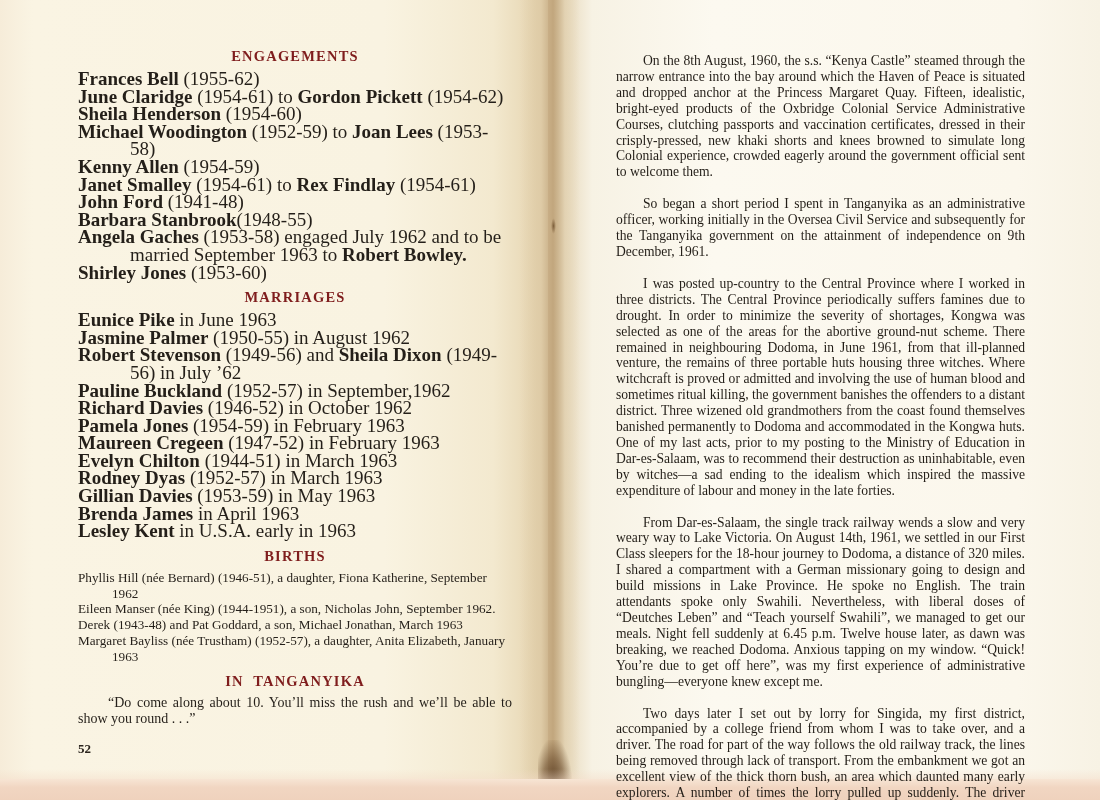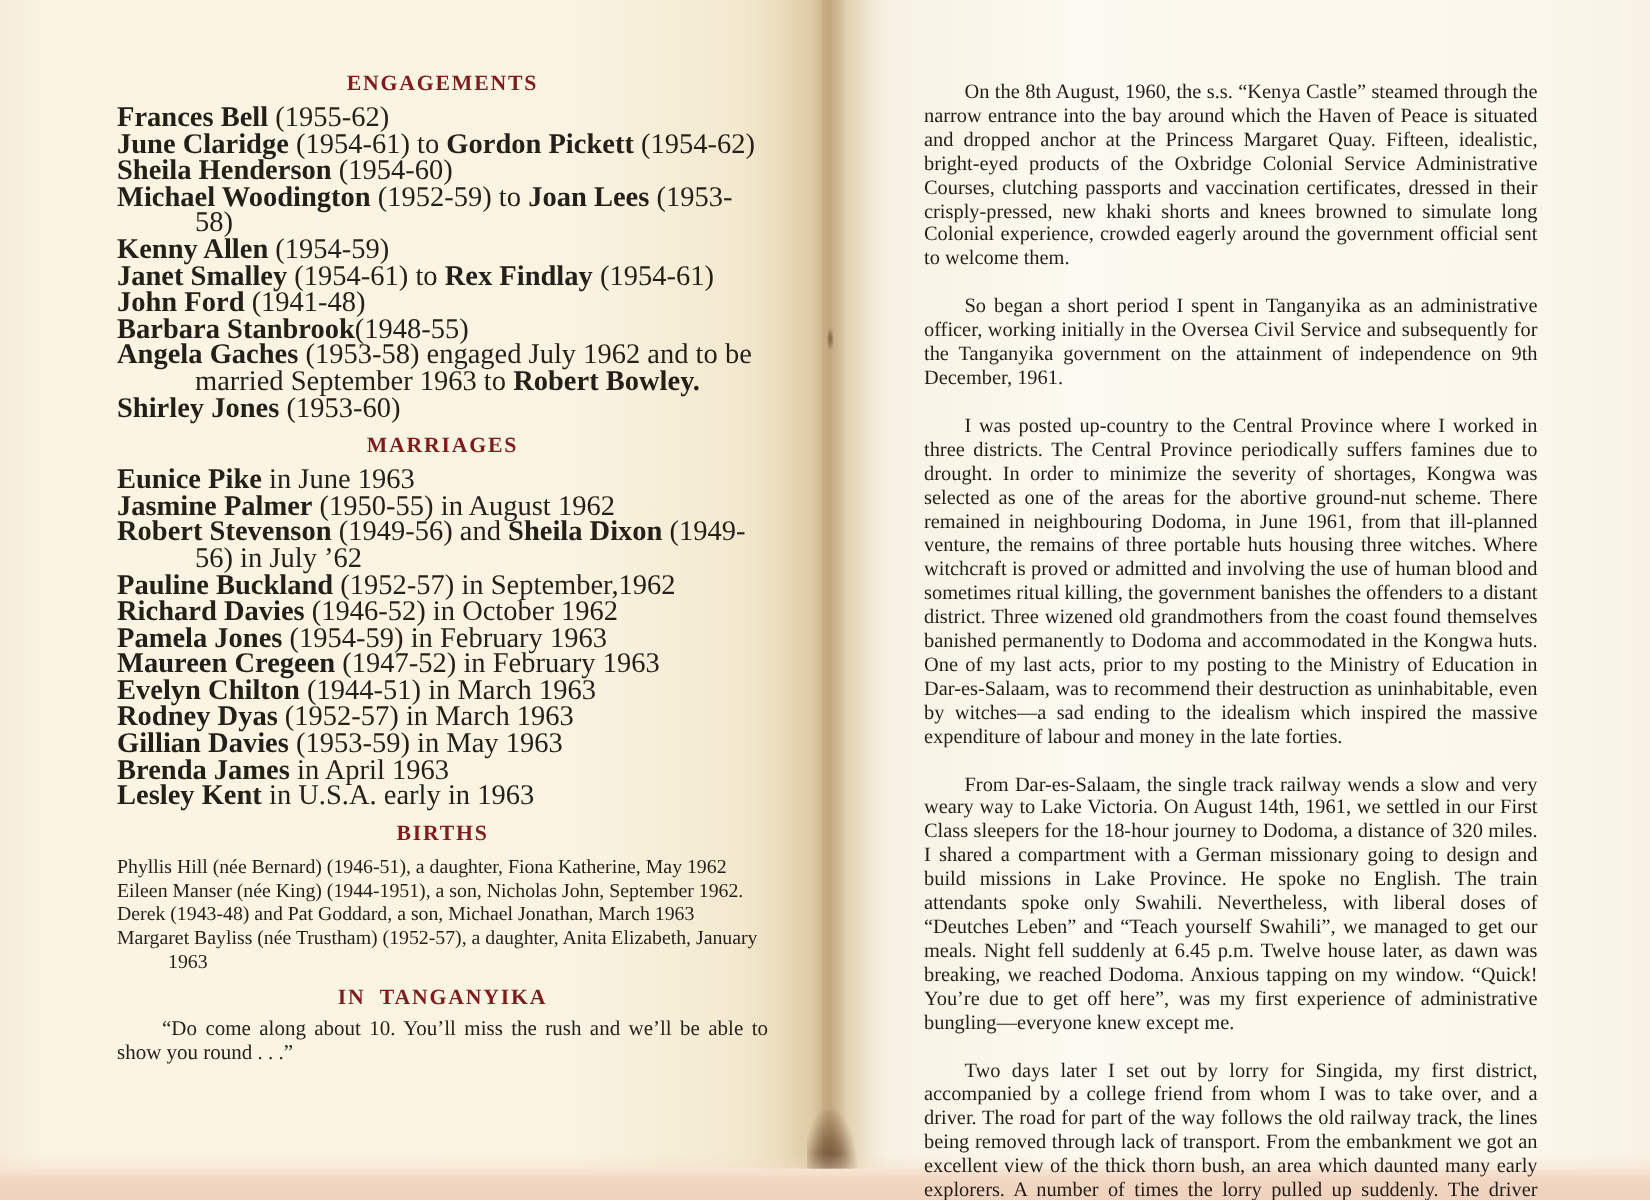--- a/index.html
+++ b/index.html
@@ -88,34 +88,35 @@
         <div class="entry"><span class="b">Rodney Dyas</span><span> (1952-57) in March 1963</span></div>
         <div class="entry"><span class="b">Gillian Davies</span><span> (1953-59) in May 1963</span></div>
         <div class="entry"><span class="b">Brenda James</span><span> in April 1963</span></div>
         <div class="entry"><span class="b">Lesley Kent</span><span> in U.S.A. early in 1963</span></div>
       </div>
   </div>
 
   <div class="births">
     <h3 class="section-heading">BIRTHS</h3>
     <div class="entries">
-        <div class="entry">Phyllis Hill (née Bernard) (1946-51), a daughter, Fiona Katherine, May 1962</div>
+        <div class="entry">Phyllis Hill (née Bernard) (1946-51), a daughter, Fiona Katherine, September 1962</div>
         <div class="entry">Eileen Manser (née King) (1944-1951), a son, Nicholas John, September 1962.</div>
         <div class="entry">Derek (1943-48) and Pat Goddard, a son, Michael Jonathan, March 1963</div>
         <div class="entry">Margaret Bayliss (née Trustham) (1952-57), a daughter, Anita Elizabeth, January 1963</div>
       </div>
   </div>
 
   <div>
     <h3 class="section-heading">IN TANGANYIKA</h3>
     <div class="tang-paras">
         <p>“Do come along about 10.  You’ll miss the rush and we’ll be able to show you round . . .”</p>
       </div>
   </div>
 
+  <div class="page-number">52</div>
 </div>
 
 <div class="right-col">
   <div class="paras">
       <p>On the 8th August, 1960, the s.s. “Kenya Castle” steamed through the narrow entrance into the bay around which the Haven of Peace is situated and dropped anchor at the Princess Margaret Quay.  Fifteen, idealistic, bright-eyed products of the Oxbridge Colonial Service Administrative Courses, clutching passports and vaccination certificates, dressed in their crisply-pressed, new khaki shorts and knees browned to simulate long Colonial experience, crowded eagerly around the government official sent to welcome them.</p>
       <p>So began a short period I spent in Tanganyika as an administrative officer, working initially in the Oversea Civil Service and subsequently for the Tanganyika government on the attainment of independence on 9th December, 1961.</p>
       <p>I was posted up-country to the Central Province where I worked in three districts.  The Central Province periodically suffers famines due to drought.  In order to minimize the severity of shortages, Kongwa was selected as one of the areas for the abortive ground-nut scheme.  There remained in neighbouring Dodoma, in June 1961, from that ill-planned venture, the remains of three portable huts housing three witches.  Where witchcraft is proved or admitted and involving the use of human blood and sometimes ritual killing, the government banishes the offenders to a distant district.  Three wizened old grandmothers from the coast found themselves banished permanently to Dodoma and accommodated in the Kongwa huts.  One of my last acts, prior to my posting to the Ministry of Education in Dar-es-Salaam, was to recommend their destruction as uninhabitable, even by witches—a sad ending to the idealism which inspired the massive expenditure of labour and money in the late forties.</p>
       <p>From Dar-es-Salaam, the single track railway wends a slow and very weary way to Lake Victoria.  On August 14th, 1961, we settled in our First Class sleepers for the 18-hour journey to Dodoma, a distance of 320 miles.  I shared a compartment with a German missionary going to design and build missions in Lake Province.  He spoke no English.  The train attendants spoke only Swahili.  Nevertheless, with liberal doses of “Deutches Leben” and “Teach yourself Swahili”, we managed to get our meals.  Night fell suddenly at 6.45 p.m.  Twelve house later, as dawn was breaking, we reached Dodoma.  Anxious tapping on my window. “Quick!  You’re due to get off here”, was my first experience of administrative bungling—everyone knew except me.</p>
       <p>Two days later I set out by lorry for Singida, my first district, accompanied by a college friend from whom I was to take over, and a driver.  The road for part of the way follows the old railway track, the lines being removed through lack of transport.  From the embankment we got an excellent view of the thick thorn bush, an area which daunted many early explorers.  A number of times the lorry pulled up suddenly.  The driver produced a shot gun and</p>
     </div>

